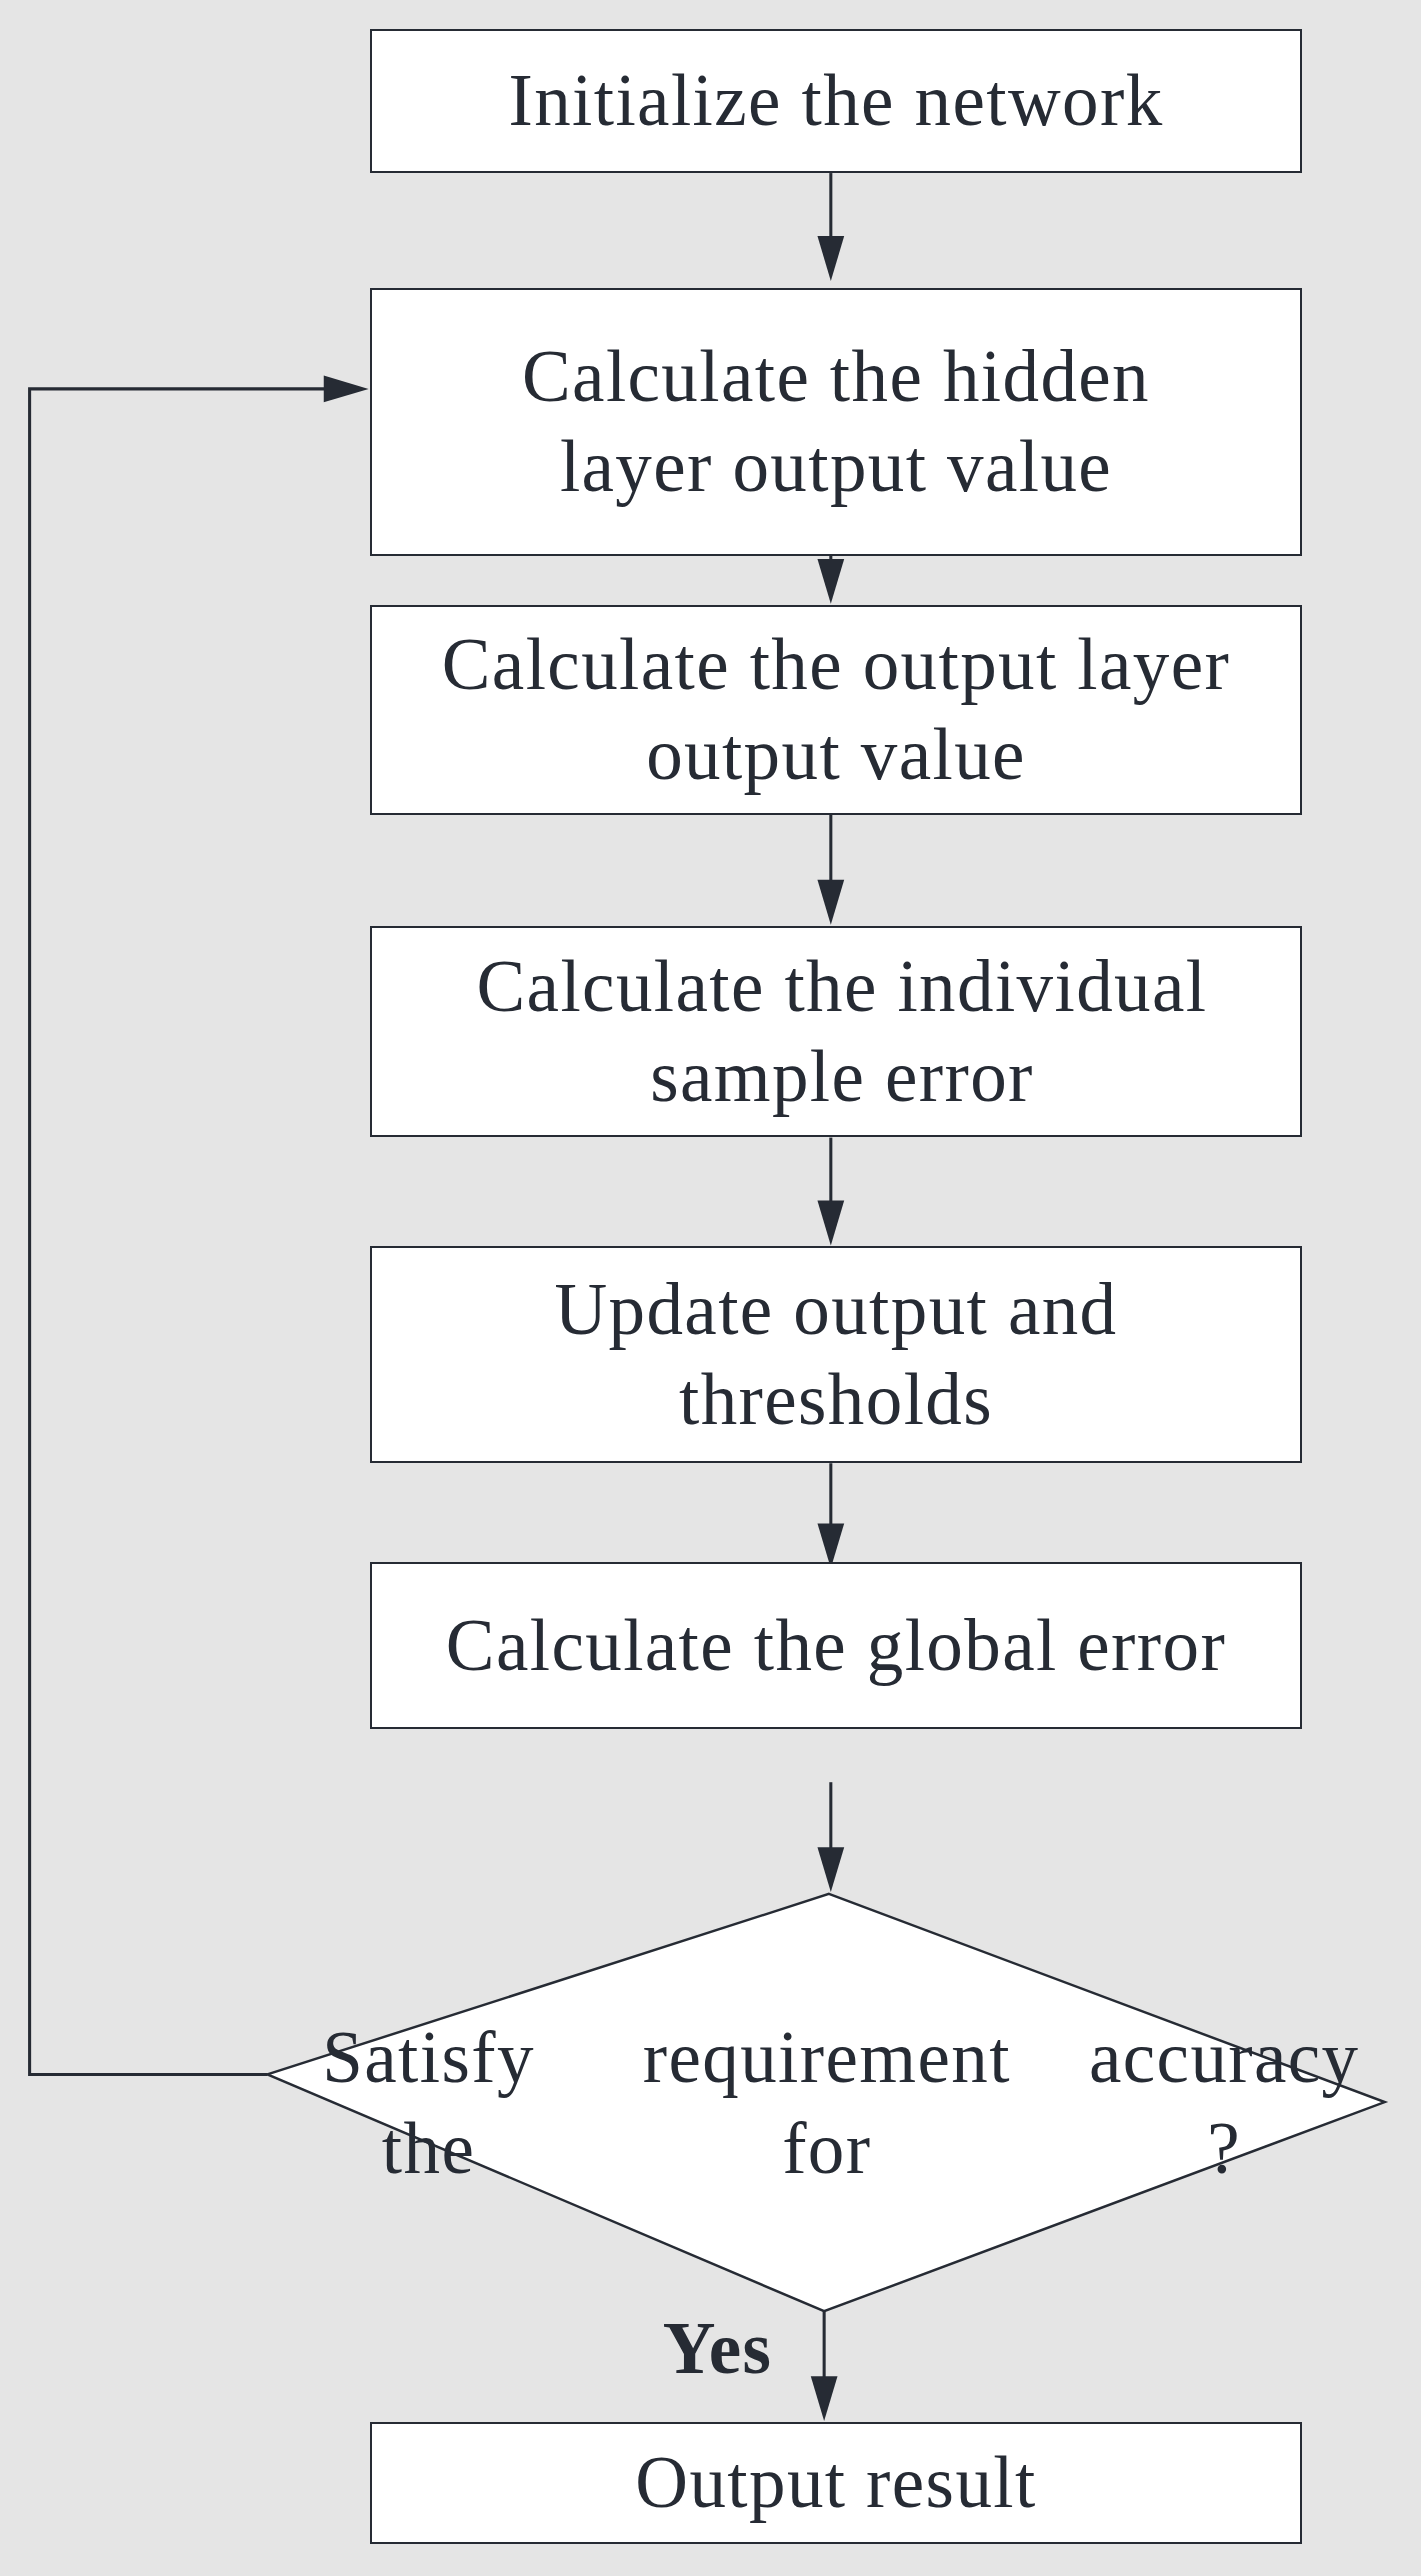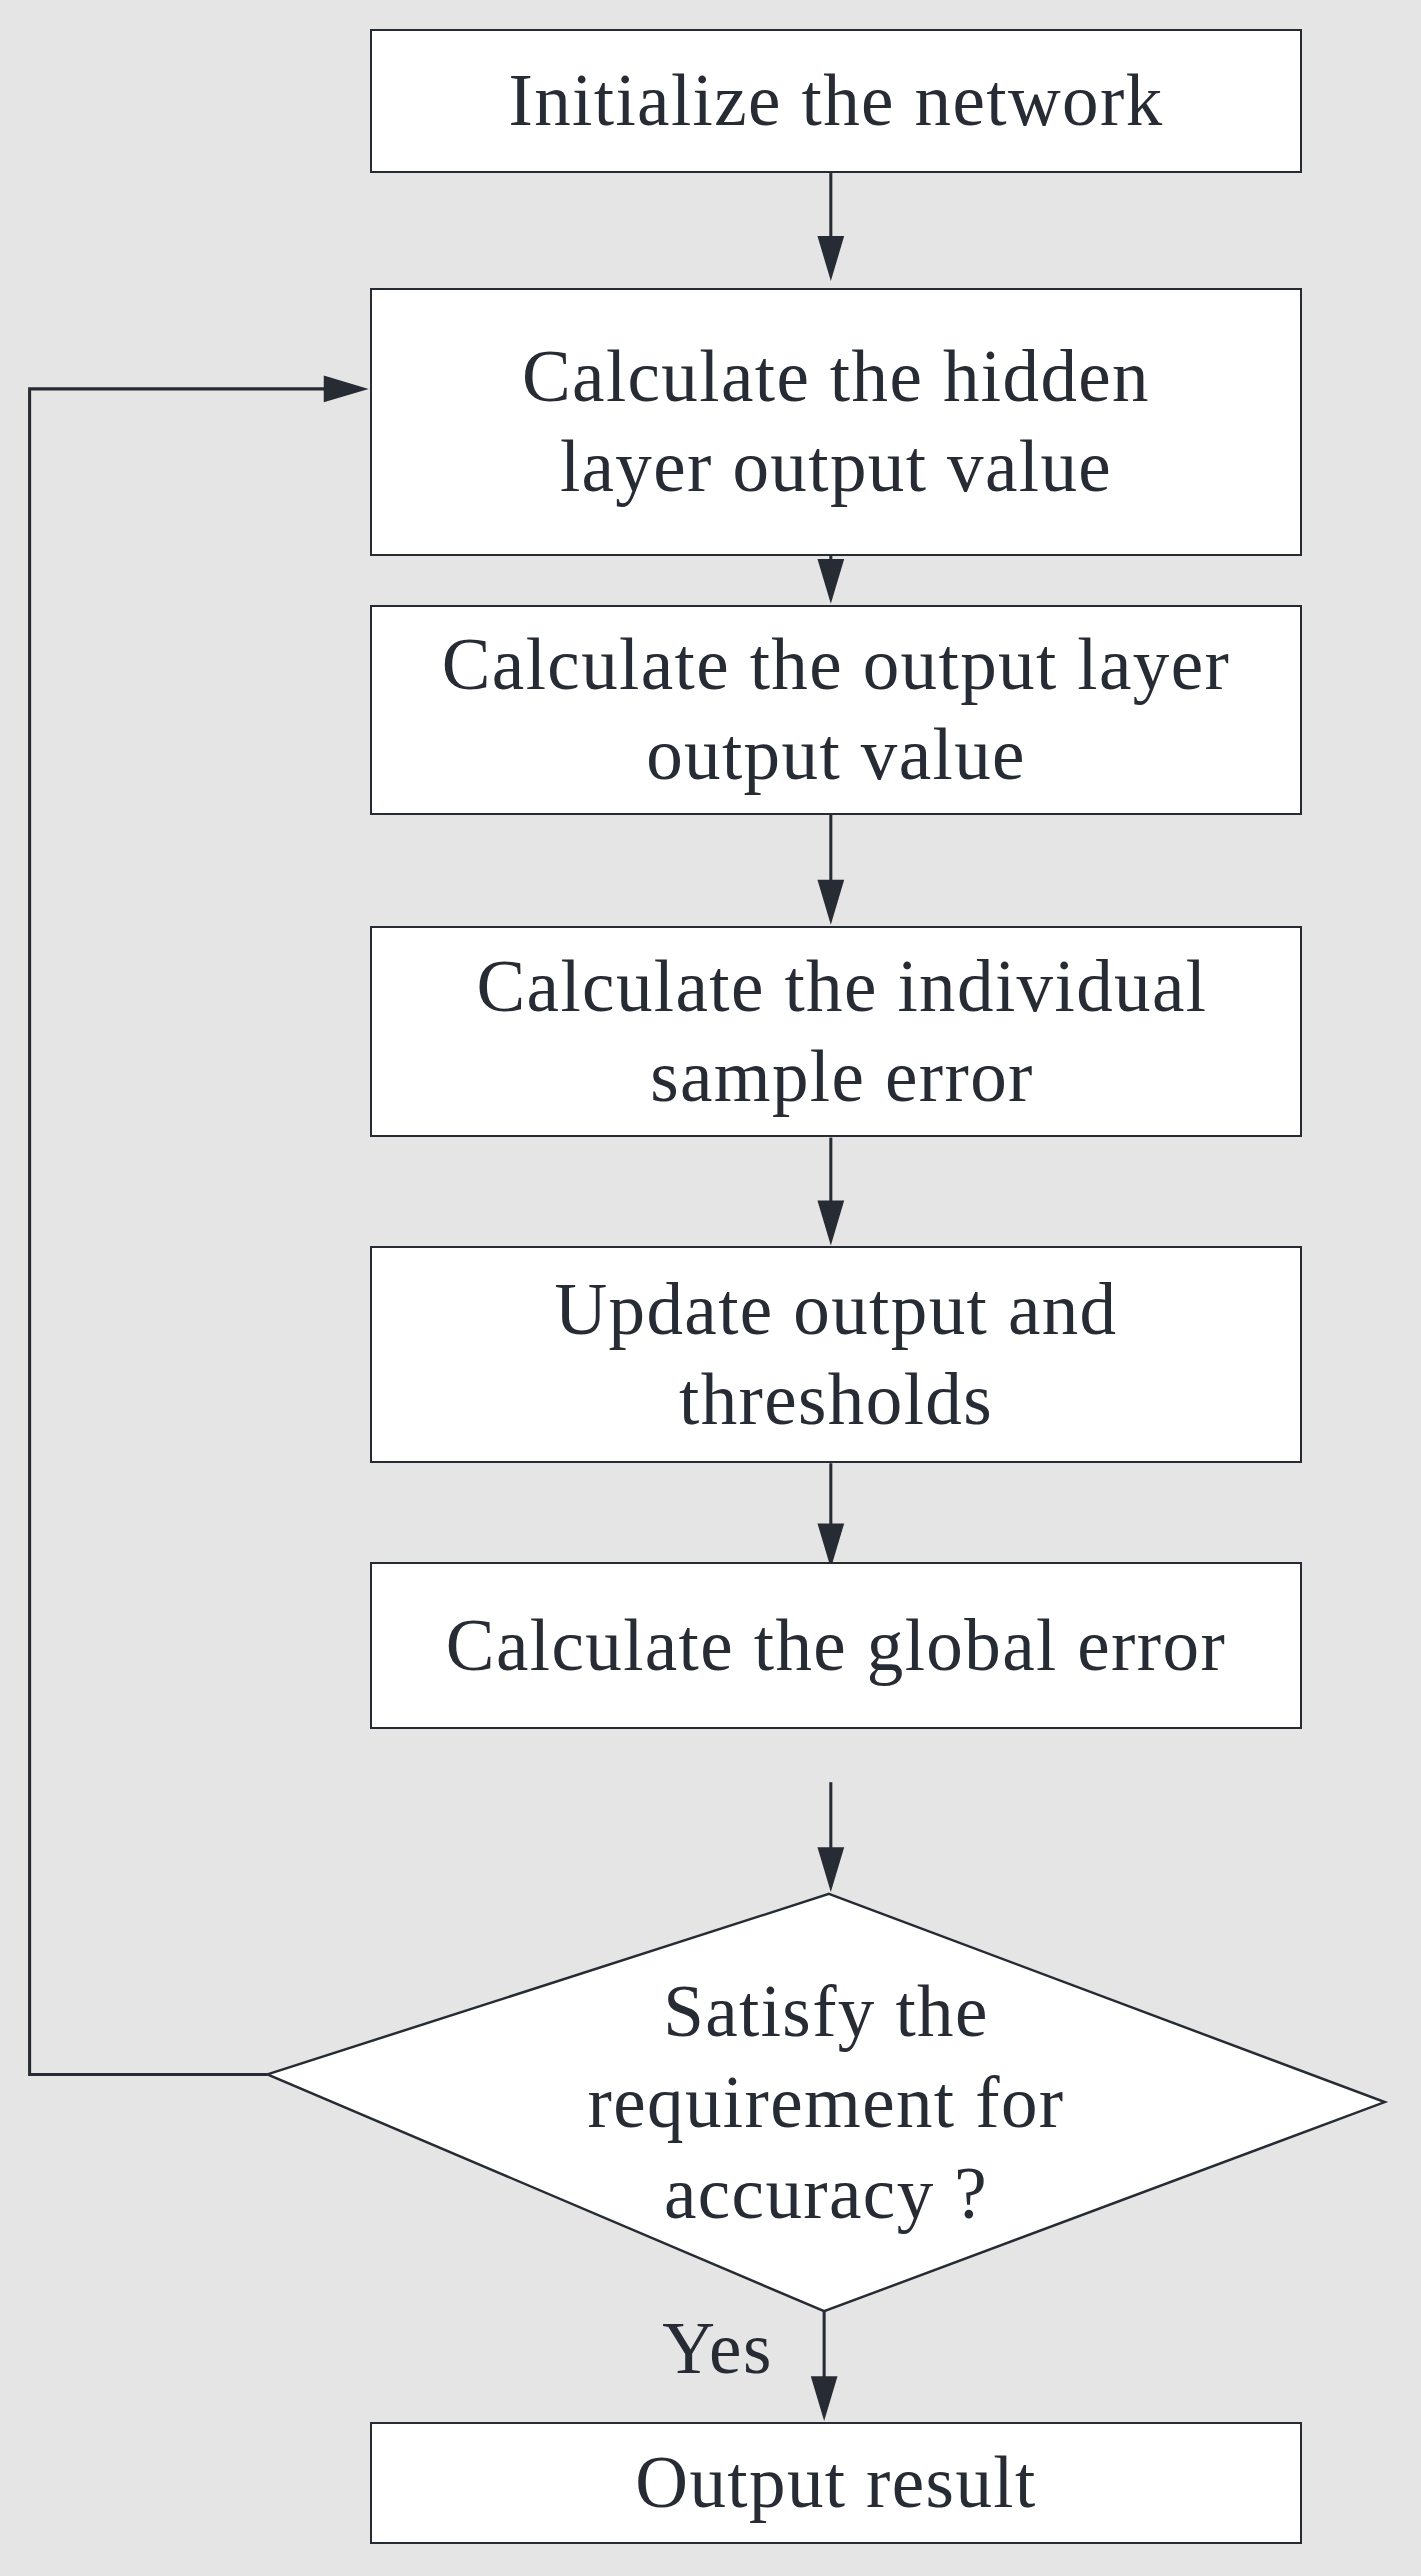--- a/index.html
+++ b/index.html
@@ -48,42 +48,42 @@
   #n-update { top: 1246px; height: 217px; }
   #n-global { top: 1562px; height: 167px; }
   #n-result { top: 2422px; height: 122px; }
   #n-decision-text {
     position: absolute;
     left: 267px;
     top: 1894px;
     width: 1118px;
     height: 417px;
     display: flex;
-    flex-direction: column;
+    flex-direction: row;
     align-items: center;
     justify-content: center;
     text-align: center;
     font-size: 73px;
     line-height: 91px;
     letter-spacing: 1.4px;
     z-index: 2;
   }
   .edge-label {
     position: absolute;
     width: 191px;
     height: 96px;
     display: flex;
     align-items: center;
     justify-content: center;
     font-size: 73px;
     letter-spacing: 1.4px;
     z-index: 2;
   }
   #lbl-no  { left: 57px;  top: 1964px; }
-  #lbl-yes { left: 622px; top: 2301px; }
+  #lbl-yes { left: 622px; top: 2301px; font-weight: bold; }
   .node-line { display: block; }
 </style>
 </head>
 <body>
 
 <div id="stage">
 
   <svg id="edge-layer" viewBox="0 0 1488 2697" xmlns="http://www.w3.org/2000/svg">
     <g stroke="#262b34" stroke-width="3.2" fill="none">
       <line x1="870" y1="181" x2="870" y2="250"></line>

